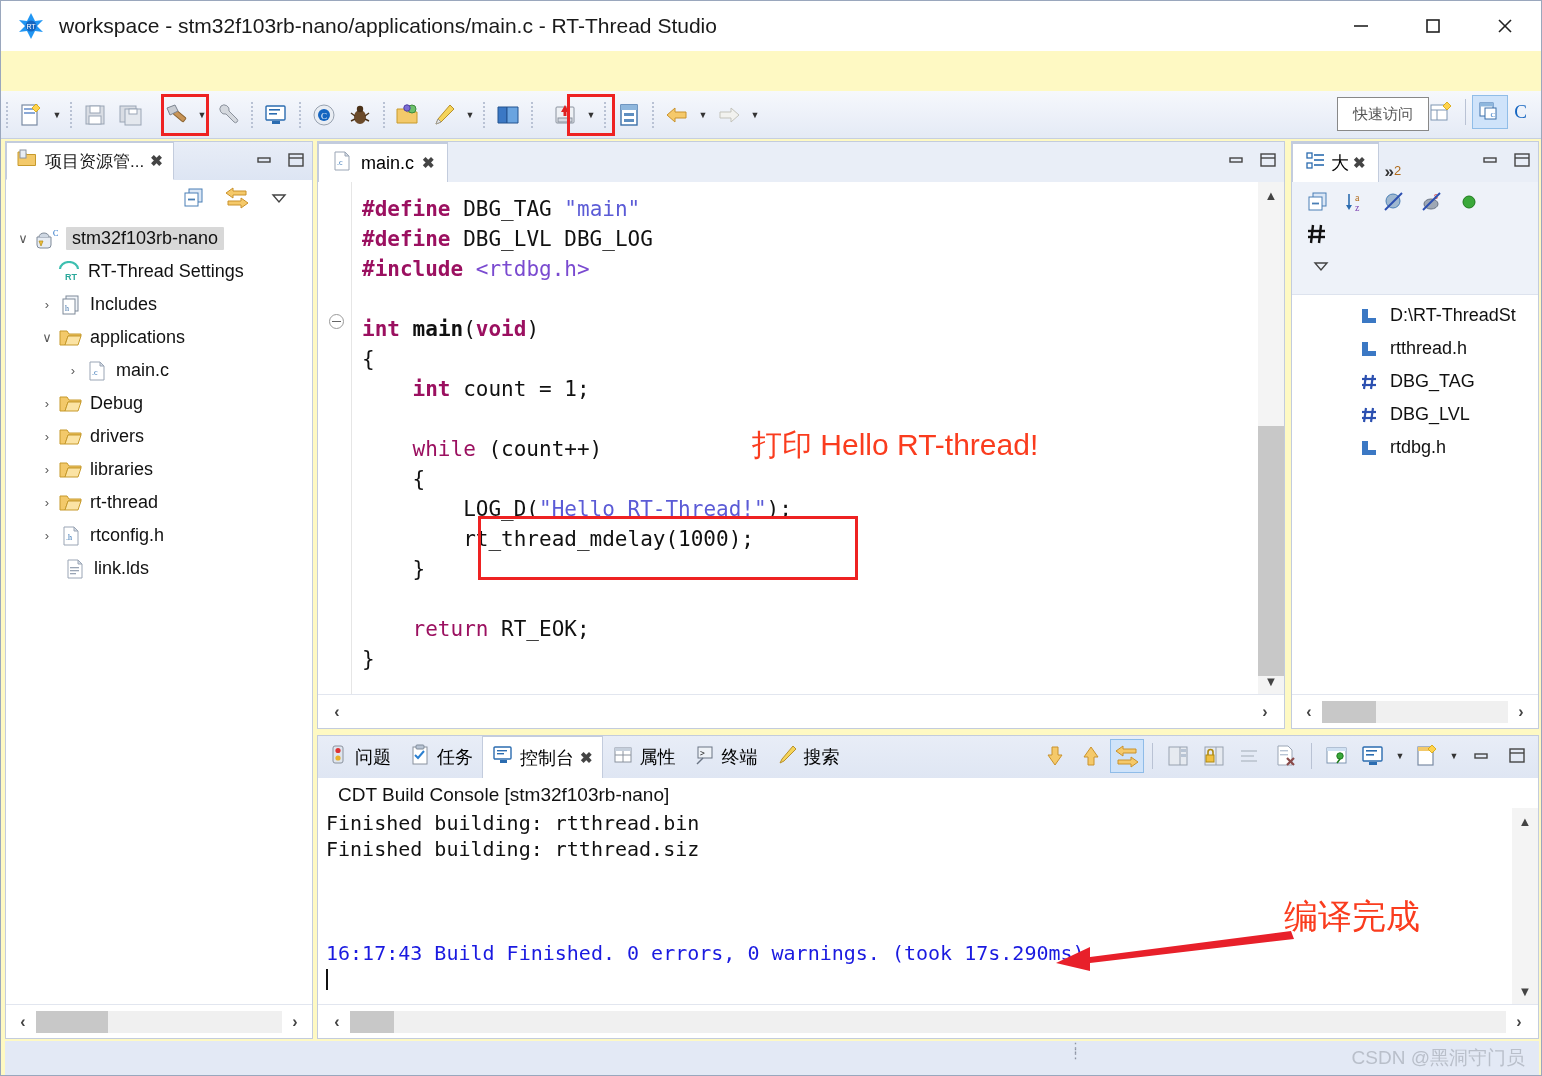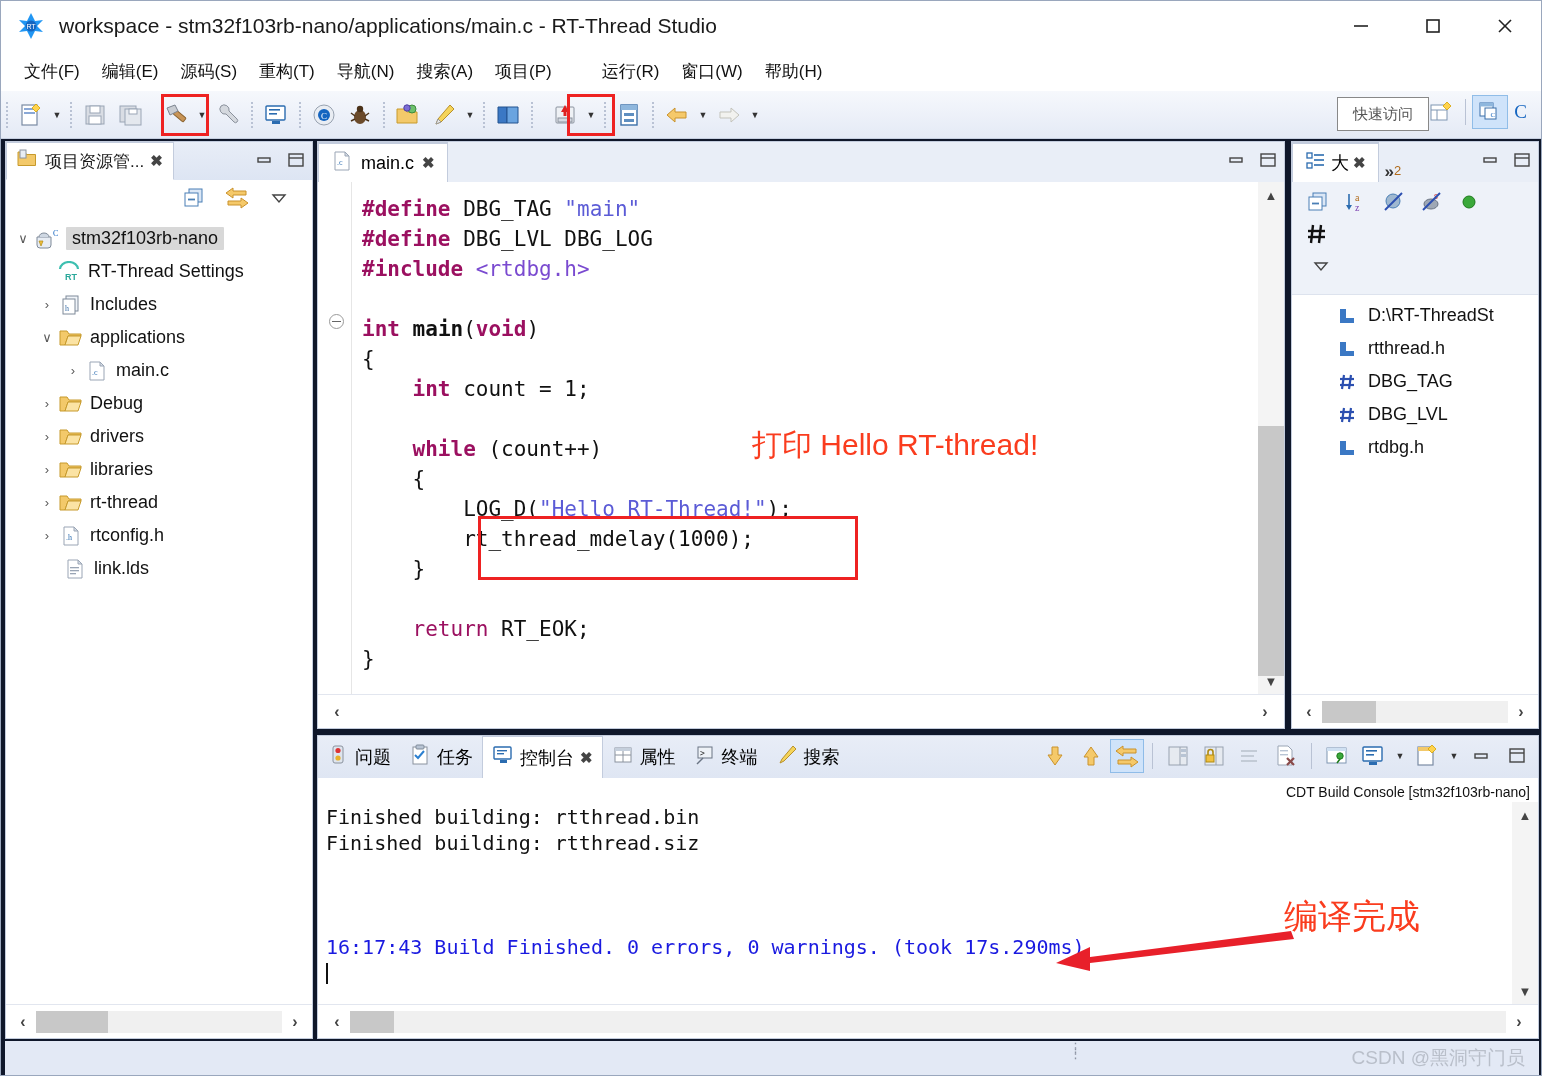--- a/index.html
+++ b/index.html
@@ -4,21 +4,21 @@
 <style>
   * { box-sizing: border-box; margin:0; padding:0; }
   html, body {
     width:1542px; height:1076px;
     background:#dfe6f3;
     font-family:"Liberation Sans", sans-serif;
     overflow:hidden;
   }
   .app {
     position:relative; width:1542px; height:1076px;
-    background:#0f172a;
+    background:#fef9c3;
     border:1px solid #9aa7bd;
   }
 
   
   .titlebar {
     position:absolute; left:0; top:0; width:1540px; height:50px;
     background:#ffffff;
     display:flex; align-items:center;
   }
   .title-icon { margin-left:16px; width:28px; height:28px; position:relative; }
@@ -177,21 +177,21 @@
     position:absolute; left:1290px; top:140px; width:248px; height:588px;
     background:#ffffff; border:1px solid #c3ccdd;
     display:flex; flex-direction:column;
   }
   .outline-tabbar { height:40px; display:flex; align-items:flex-end; background:#e9eef7; position:relative; }
   .outline-toolbar {
     background:#eef2f9; padding:6px 8px 10px 8px; border-bottom:1px solid #dde3ee;
   }
   .ot-row { display:flex; align-items:center; gap:14px; height:32px; padding-left:6px; }
   .outline-list { flex:1; padding-top:4px; font-size:18px; overflow:hidden; }
-  .onode { display:flex; align-items:center; height:33px; padding-left:42px; white-space:nowrap; }
+  .onode { display:flex; align-items:center; height:33px; padding-left:64px; white-space:nowrap; }
   .onode .oicon { width:26px; display:flex; align-items:center; justify-content:center; flex:0 0 26px; }
   .onode .olabel { margin-left:8px; color:#111; }
   .otype { color:#b08a3e; }
 
   
   .console {
     position:absolute; left:316px; top:734px; width:1222px; height:304px;
     background:#ffffff; border:1px solid #c3ccdd;
     display:flex; flex-direction:column;
   }
@@ -199,21 +199,21 @@
     height:42px; display:flex; align-items:flex-end; position:relative;
     background:linear-gradient(to bottom,#e8edf7,#dfe6f3);
   }
   .ctab { height:42px; display:flex; align-items:center; gap:6px; padding:0 9px; font-size:18px; white-space:nowrap; }
   .ctab.active { background:#fff; border-top:1px solid #c3ccdd; border-left:1px solid #c3ccdd; border-right:1px solid #c3ccdd; }
   .console-tools {
     position:absolute; right:4px; top:3px; display:flex; align-items:center; gap:2px;
   }
   .ct-btn { width:34px; height:34px; display:flex; align-items:center; justify-content:center; }
   .ct-btn.active { background:#cfe3fa; border:1px solid #8fbce8; }
-  .console-title { font-size:14px; padding:6px 8px 2px 8px; color:#111; font-family:"Liberation Sans", sans-serif;text-align:right; }
+  .console-title { font-size:19px; padding:6px 8px 2px 20px; color:#111; font-family:"Liberation Sans", sans-serif; }
   .console-body { flex:1; display:flex; position:relative; overflow:hidden; }
   .console-text {
     flex:1; padding:2px 0 0 8px; font-family:"DejaVu Sans Mono", monospace;
     font-size:20px; line-height:26px; color:#111; white-space:pre; position:relative;
   }
   .blue-line { color:#1a1ae0; }
   .caret { display:inline-block; width:2px; height:21px; background:#111; vertical-align:-4px; }
   .console-hscroll { height:34px; background:#fff; border-top:1px solid #e2e6ef; display:flex; align-items:center; padding:0 6px; }
 
   
@@ -256,32 +256,20 @@
       </div>
       <div class="win-btn close">
         <svg width="22" height="22" viewBox="0 0 22 22">
             <line x1="5" y1="5" x2="17" y2="17" stroke="currentColor" stroke-width="1.6"></line>
             <line x1="17" y1="5" x2="5" y2="17" stroke="currentColor" stroke-width="1.6"></line>
           </svg>
       </div>
     </div>
   </div>
 
-  <div class="menubar">
-    <div class="menu-item">文件(F)</div>
-    <div class="menu-item">编辑(E)</div>
-    <div class="menu-item">源码(S)</div>
-    <div class="menu-item">重构(T)</div>
-    <div class="menu-item">导航(N)</div>
-    <div class="menu-item">搜索(A)</div>
-    <div class="menu-item">项目(P)</div>
-    <div class="menu-item" style="margin-left:28px">运行(R)</div>
-    <div class="menu-item">窗口(W)</div>
-    <div class="menu-item">帮助(H)</div>
-  </div>
 
   <div class="toolbar">
     <div class="tb-sep"></div>
 
     <div class="tb-btn">
       <svg width="26" height="26" viewBox="0 0 26 26">
         <rect x="4" y="3" width="15" height="20" fill="#fff" stroke="#7a8ba3" stroke-width="1.2"></rect>
         <rect x="6" y="6" width="11" height="2" fill="#8aa8d6"></rect>
           <rect x="6" y="10" width="11" height="2" fill="#8aa8d6"></rect>
         <polygon points="18,2 22,6 18,10 14,6" fill="#ffd34d" stroke="#d6a200" stroke-width=".8"></polygon>
@@ -642,21 +630,21 @@
       </div>
 
       <div class="code"><span class="kw">#define</span> <span class="plain">DBG_TAG</span> <span class="str">"main"</span>
 <span class="kw">#define</span> <span class="plain">DBG_LVL DBG_LOG</span>
 <span class="kw">#include</span> <span class="inc">&lt;rtdbg.h&gt;</span>
 
 <span class="kw2" style="font-weight:bold">int</span> <span class="fn">main</span>(<span class="kw2" style="font-weight:bold">void</span>)
 {
     <span class="kw2" style="font-weight:bold">int</span> count = 1;
 
-    <span class="kw2" style="font-weight:bold">while</span> (count++)
+    <span class="kw2" style="font-weight:normal">while</span> (count++)
     {
         LOG_D(<span class="str">"Hello RT-Thread!"</span>);
         rt_thread_mdelay(1000);
     }
 
     <span class="kw2" style="font-weight:normal">return</span> RT_EOK;
 }
         <div class="annot-red" style="left:400px; top:248px;">打印 Hello RT-thread!</div>
         <div class="code-hl-box" style="left:126px; top:334px; width:380px; height:64px;"></div>
       </div>

